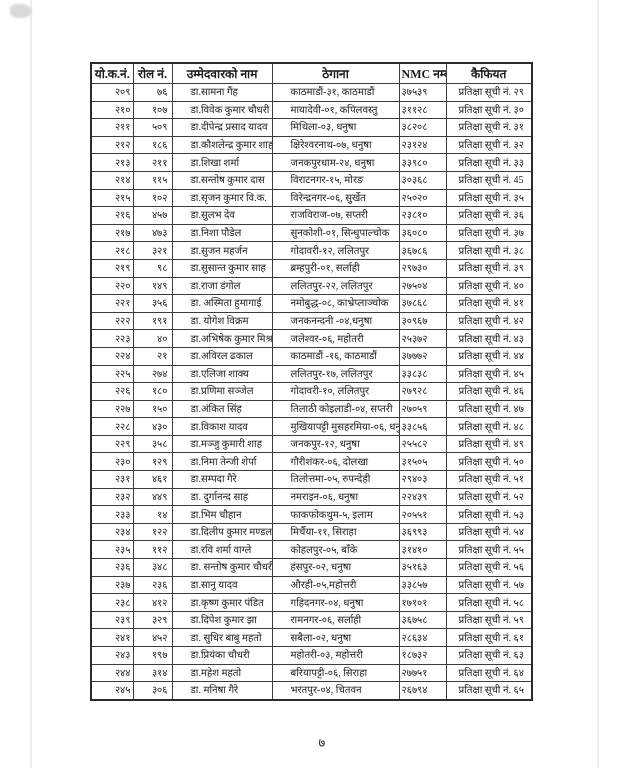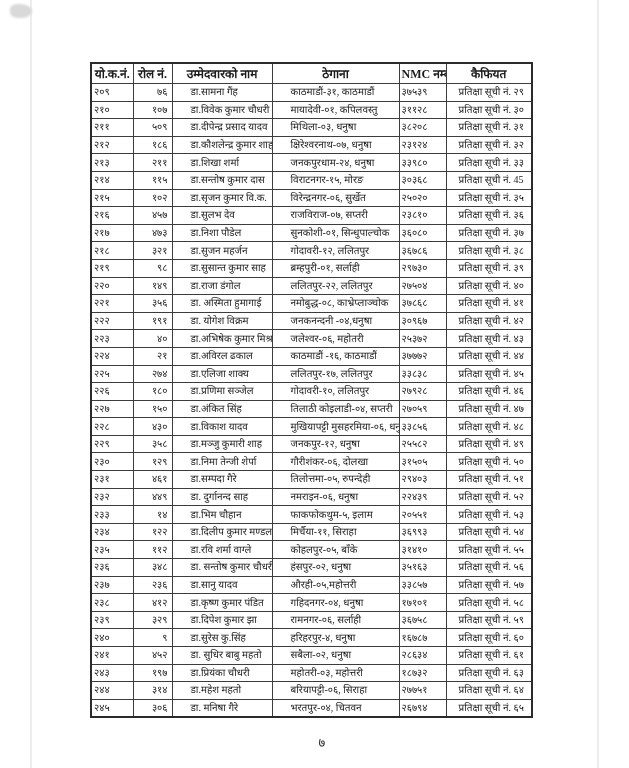--- a/index.html
+++ b/index.html
@@ -27,21 +27,21 @@
     font-size:10px;line-height:1;
     padding:0 2px;
     vertical-align:middle;
   }
   .doc-table thead th{
     height:19px;font-size:12px;font-weight:bold;text-align:center;
   }
   .doc-table tbody td{height:16.6px;}
   col.c0{width:42px;} col.c1{width:39px;} col.c2{width:100px;}
   col.c3{width:127px;} col.c4{width:47px;} col.c5{width:86px;}
-  td.c0{text-align:left;margin-top:48px;}
+  td.c0{text-align:right;margin-top:48px;}
   td.c1{text-align:right;padding-right:4px;margin-left:36px;}
   td.c2{text-align:left;padding-left:18px;}
   td.c3{text-align:left;padding-left:18px;}
   td.c4{text-align:left;padding-right:3px;}
   td.c5{text-align:left;padding-left:12px;}
   .page-number{
     position:absolute;left:312px;top:733px;width:20px;
     font-size:13px;text-align:center;color:#2a2a2a;
   }
 </style>
@@ -314,28 +314,20 @@
       </tr>
       <tr>
         <td class="c0">२३९</td>
         <td class="c1">३२९</td>
         <td class="c2">डा.दिपेश कुमार झा</td>
         <td class="c3">रामनगर-०६, सर्लाही</td>
         <td class="c4">३६७५८</td>
         <td class="c5">प्रतिक्षा सूची नं. ५९</td>
       </tr>
       <tr>
-        <td class="c0">२४०</td>
-        <td class="c1">९</td>
-        <td class="c2">डा.सुरेस कु.सिंह</td>
-        <td class="c3">हरिहरपुर-४, धनुषा</td>
-        <td class="c4">१६७८७</td>
-        <td class="c5">प्रतिक्षा सूची नं. ६०</td>
-      </tr>
-      <tr>
         <td class="c0">२४१</td>
         <td class="c1">४५२</td>
         <td class="c2">डा. सुधिर बाबु महतो</td>
         <td class="c3">सबैला-०२, धनुषा</td>
         <td class="c4">२८६३४</td>
         <td class="c5">प्रतिक्षा सूची नं. ६१</td>
       </tr>
       <tr>
         <td class="c0">२४३</td>
         <td class="c1">१९७</td>

